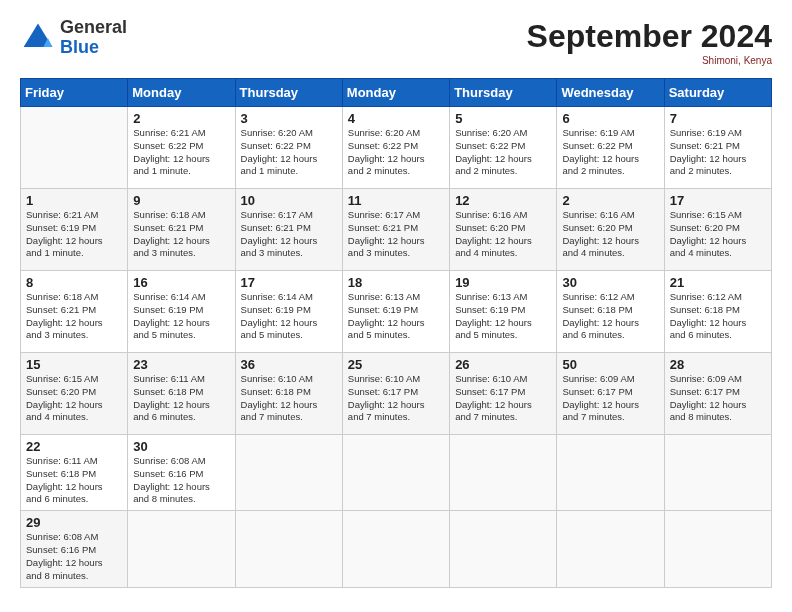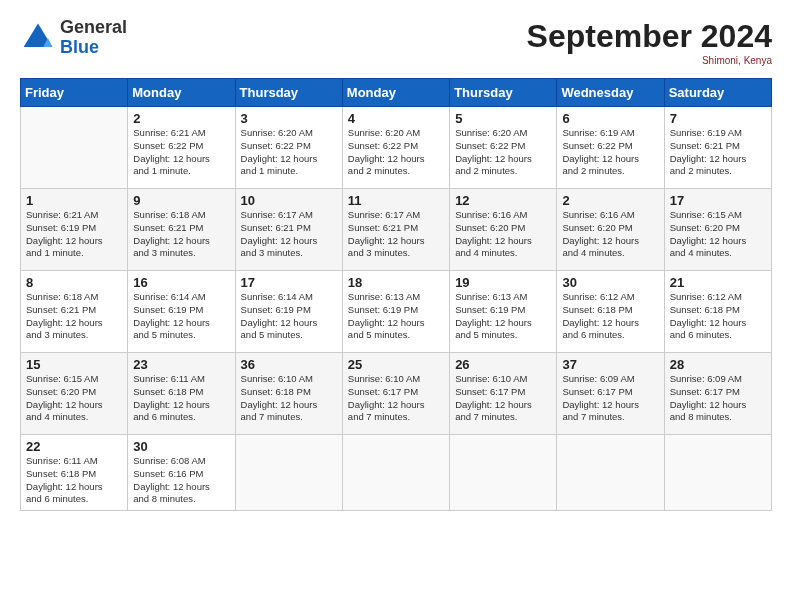--- a/index.html
+++ b/index.html
@@ -297,21 +297,21 @@
             <div style="font-size: 9.5px; line-height: 1.35;">and 7 minutes.</div>
           </td>
           <td>
             <span class="day-num">26</span>
             <div style="font-size: 9.5px; line-height: 1.35;">Sunrise: 6:10 AM</div>
             <div style="font-size: 9.5px; line-height: 1.35;">Sunset: 6:17 PM</div>
             <div style="font-size: 9.5px; line-height: 1.35;">Daylight: 12 hours</div>
             <div style="font-size: 9.5px; line-height: 1.35;">and 7 minutes.</div>
           </td>
           <td>
-            <span class="day-num">37</span>
+            <span class="day-num">50</span>
             <div style="font-size: 9.5px; line-height: 1.35;">Sunrise: 6:09 AM</div>
             <div style="font-size: 9.5px; line-height: 1.35;">Sunset: 6:17 PM</div>
             <div style="font-size: 9.5px; line-height: 1.35;">Daylight: 12 hours</div>
             <div style="font-size: 9.5px; line-height: 1.35;">and 7 minutes.</div>
           </td>
           <td>
             <span class="day-num">28</span>
             <div style="font-size: 9.5px; line-height: 1.35;">Sunrise: 6:09 AM</div>
             <div style="font-size: 9.5px; line-height: 1.35;">Sunset: 6:17 PM</div>
             <div style="font-size: 9.5px; line-height: 1.35;">Daylight: 12 hours</div>
@@ -326,20 +326,35 @@
             <div style="font-size: 9.5px; line-height: 1.35;">Daylight: 12 hours</div>
             <div style="font-size: 9.5px; line-height: 1.35;">and 6 minutes.</div>
           </td>
           <td>
             <span class="day-num">30</span>
             <div style="font-size: 9.5px; line-height: 1.35;">Sunrise: 6:08 AM</div>
             <div style="font-size: 9.5px; line-height: 1.35;">Sunset: 6:16 PM</div>
             <div style="font-size: 9.5px; line-height: 1.35;">Daylight: 12 hours</div>
             <div style="font-size: 9.5px; line-height: 1.35;">and 8 minutes.</div>
           </td>
+          <td class="empty-cell"></td>
+          <td class="empty-cell"></td>
+          <td class="empty-cell"></td>
+          <td class="empty-cell"></td>
+          <td class="empty-cell"></td>
+        </tr>
+        <tr class="last-row">
+          <td>
+            <span class="day-num">29</span>
+            <div style="font-size: 9.5px; line-height: 1.35;">Sunrise: 6:08 AM</div>
+            <div style="font-size: 9.5px; line-height: 1.35;">Sunset: 6:16 PM</div>
+            <div style="font-size: 9.5px; line-height: 1.35;">Daylight: 12 hours</div>
+            <div style="font-size: 9.5px; line-height: 1.35;">and 8 minutes.</div>
+          </td>
+          <td class="empty-cell"></td>
           <td class="empty-cell"></td>
           <td class="empty-cell"></td>
           <td class="empty-cell"></td>
           <td class="empty-cell"></td>
           <td class="empty-cell"></td>
         </tr>
       </tbody>
   </table>
 </div>
 

